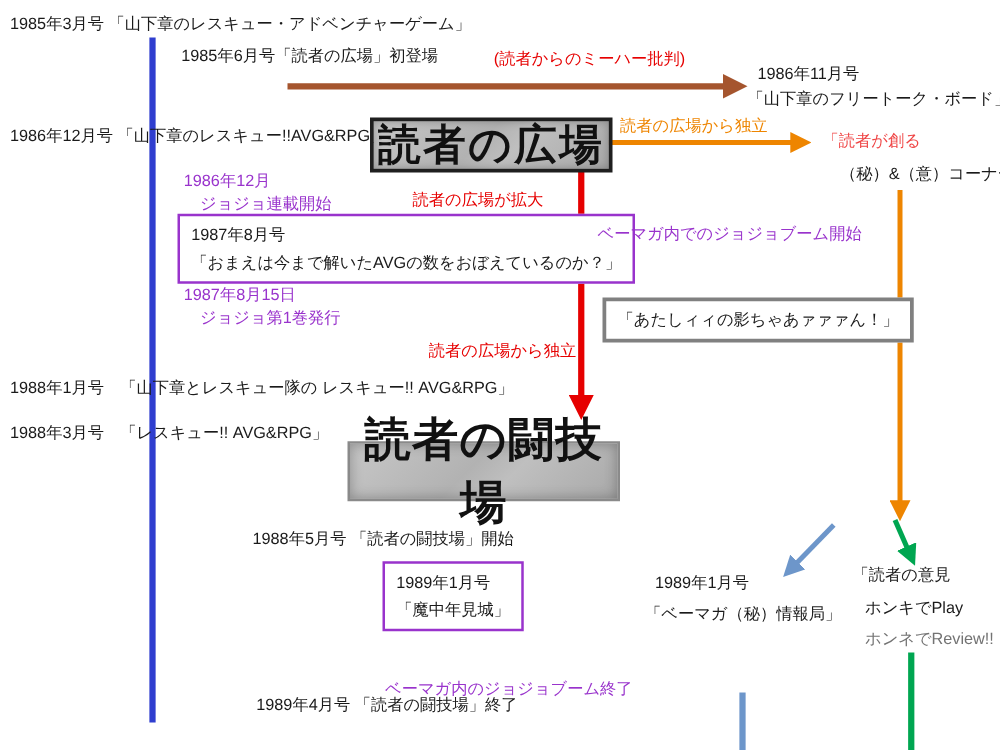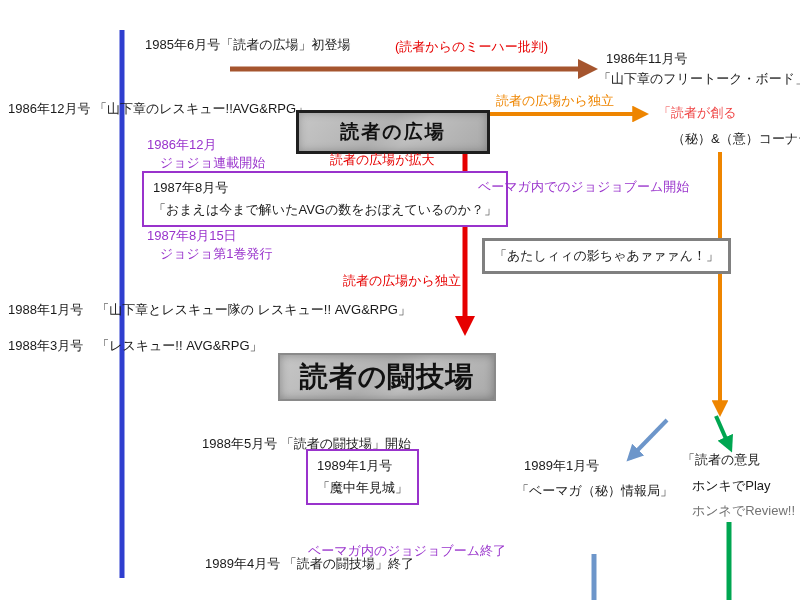--- a/index.html
+++ b/index.html
@@ -7,24 +7,24 @@
     position:relative;width:800px;height:600px;background:#ffffff;overflow:hidden;
     font-family:"Liberation Sans","DejaVu Sans",sans-serif;font-size:13px;color:#1a1a1a;
   }
   .canvas svg{position:absolute;left:0;top:0;width:800px;height:600px;pointer-events:none;}
   .t{position:absolute;white-space:nowrap;line-height:17px;}
   .banner{
     position:absolute;display:flex;align-items:center;justify-content:center;
     background:linear-gradient(135deg,#c7c7c7 0%,#b2b2b2 45%,#bfbfbf 60%,#a9a9a9 100%);
     color:#111;font-weight:bold;text-align:center;
   }
-  .banner-hiroba{left:296px;top:110px;width:188px;height:38px;border:3px solid #1f1f1f;
-    font-size:19px;letter-spacing:2px;box-shadow:inset 0 0 8px rgba(0,0,0,.25);}
+  .banner-hiroba{left:296px;top:94px;width:188px;height:38px;border:3px solid #1f1f1f;
+    font-size:34px;letter-spacing:2px;box-shadow:inset 0 0 8px rgba(0,0,0,.25);}
   .banner-tougijou{left:278px;top:353px;width:214px;height:44px;border:2px solid #8a8a8a;
-    font-size:28px;letter-spacing:1px;box-shadow:inset 0 0 10px rgba(0,0,0,.3);}
+    font-size:37px;letter-spacing:1px;box-shadow:inset 0 0 10px rgba(0,0,0,.3);}
   .pbox{position:absolute;border:2px solid #9933cc;background:#fff;padding:4px 9px;line-height:22px;white-space:nowrap;}
   .gbox{position:absolute;border:3px solid #808080;background:#fff;padding:4px 9px;line-height:22px;white-space:nowrap;}
   .sub{font-size:11px;}
 </style>
 </head>
 <body>
 
 <div class="canvas">
 
   <svg>
@@ -50,20 +50,21 @@
     <line x1="230" y1="69" x2="592" y2="69" stroke-width="5" marker-end="url(#ah-brown)" stroke="#a5552e"></line>
     <line x1="487" y1="114" x2="644" y2="114" stroke-width="4" marker-end="url(#ah-orange)" stroke="#ee8500"></line>
     <line x1="720" y1="152" x2="720" y2="412" stroke-width="4" marker-end="url(#ah-orange)" stroke="#ee8500"></line>
     <line x1="465" y1="137" x2="465" y2="330" stroke-width="5" marker-end="url(#ah-red)" stroke="#e60000"></line>
     <line x1="667" y1="420" x2="630" y2="458" stroke-width="4" marker-end="url(#ah-steel)" stroke="#6d96ca"></line>
     <line x1="716" y1="416" x2="730" y2="448" stroke-width="4" marker-end="url(#ah-green)" stroke="#00a651"></line>
     <line x1="594" y1="554" x2="594" y2="600" stroke-width="5" stroke="#6d96ca"></line>
     <line x1="729" y1="522" x2="729" y2="600" stroke-width="5" stroke="#00a651"></line>
   </svg>
 
+  <div class="t" style="left: 8px; top: 10px; color: rgb(26, 26, 26);">1985年3月号 「山下章のレスキュー・アドベンチャーゲーム」</div>
   <div class="t" style="left: 145px; top: 36px; color: rgb(26, 26, 26);">1985年6月号「読者の広場」初登場</div>
   <div class="t" style="left: 8px; top: 100px; color: rgb(26, 26, 26);">1986年12月号 「山下章のレスキュー!!AVG&amp;RPG」</div>
   <div class="t" style="left: 8px; top: 301px; color: rgb(26, 26, 26);">1988年1月号　「山下章とレスキュー隊の レスキュー!! AVG&amp;RPG」</div>
   <div class="t" style="left: 8px; top: 337px; color: rgb(26, 26, 26); text-align: center;">1988年3月号　「レスキュー!! AVG&amp;RPG」</div>
 
   <div class="t" style="left: 395px; top: 38px; color: rgb(230, 0, 0);">(読者からのミーハー批判)</div>
   <div class="t" style="left: 606px; top: 50px; color: rgb(26, 26, 26);">1986年11月号</div>
   <div class="t" style="left: 598px; top: 70px; color: rgb(26, 26, 26);">「山下章のフリートーク・ボード」</div>
 
   <div class="banner banner-hiroba">
@@ -89,21 +90,21 @@
   <div class="t" style="left: 343px; top: 272px; color: rgb(230, 0, 0);">読者の広場から独立</div>
 
   <div class="gbox" style="left:482px;top:238px">
     <div style="color: rgb(26, 26, 26);">「あたしィィの影ちゃあァァァん！」</div>
   </div>
 
   <div class="banner banner-tougijou">
     <span>読者の闘技場</span>
   </div>
 
-  <div class="t" style="left: 202px; top: 422px; color: rgb(26, 26, 26); margin-top: 13px;">1988年5月号 「読者の闘技場」開始</div>
+  <div class="t" style="left: 202px; top: 422px; color: rgb(26, 26, 26);">1988年5月号 「読者の闘技場」開始</div>
 
   <div class="pbox" style="left:306px;top:449px">
     <div style="color: rgb(26, 26, 26);">1989年1月号</div>
     <div style="color: rgb(26, 26, 26);">「魔中年見城」</div>
   </div>
 
   <div class="t" style="left: 205px; top: 514px; color: rgb(26, 26, 26); margin-top: 41px;">1989年4月号 「読者の闘技場」終了</div>
   <div class="t" style="left: 308px; top: 542px; color: rgb(153, 51, 204);">ベーマガ内のジョジョブーム終了</div>
 
   <div class="t" style="left: 524px; top: 457px; color: rgb(26, 26, 26);">1989年1月号</div>

